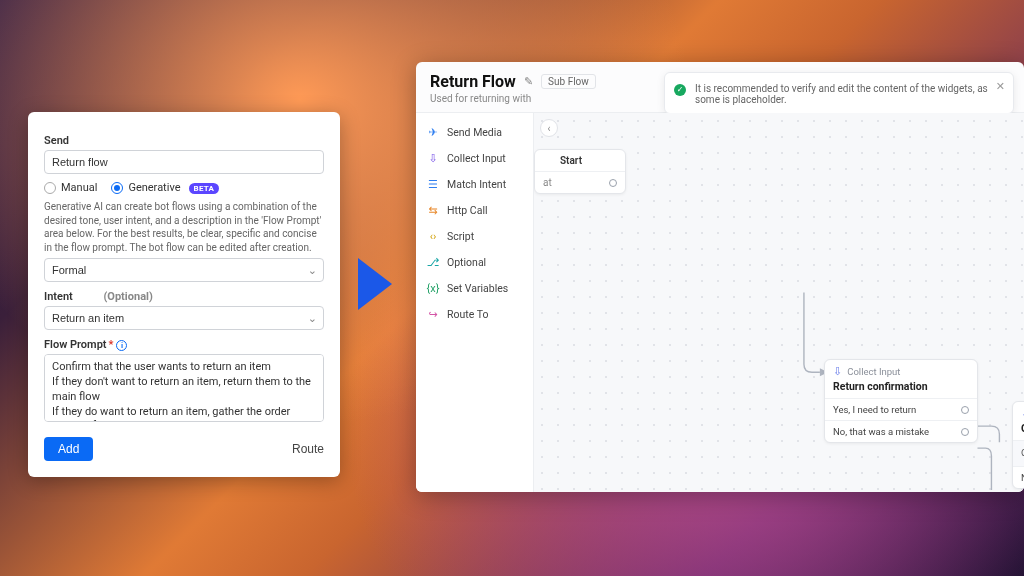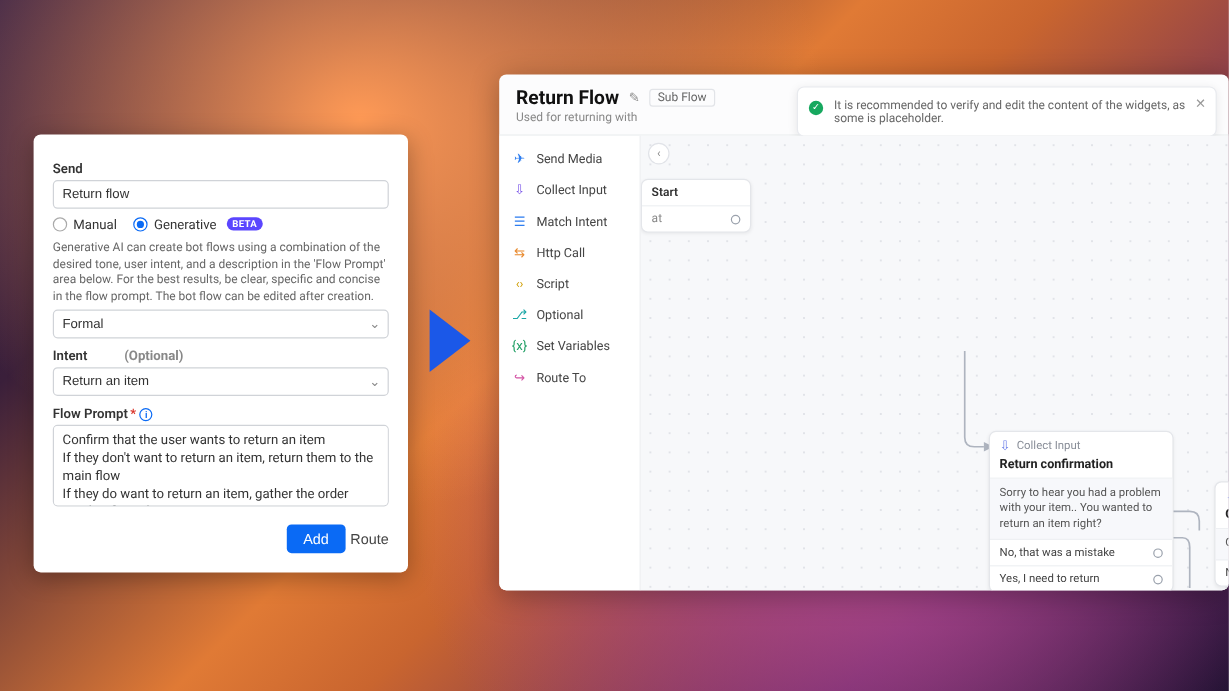--- a/index.html
+++ b/index.html
@@ -27,29 +27,29 @@
   .field-label .sub { font-weight: 700; color: #888; padding-left: 28px; }
   .text-input, .select, .textarea {
     width: 100%; border: 1px solid #d0d3d8; border-radius: 4px;
     padding: 5px 7px; font-size: 11px; color: #333; background: #fff;
   }
   .select { appearance: none; position: relative; }
   .select-wrap { position: relative; }
   .select-wrap .chev { position: absolute; right: 7px; top: 50%; transform: translateY(-50%); color: #888; pointer-events: none; }
   .textarea { height: 68px; resize: none; font-family: inherit; line-height: 1.35; }
   .radio-row { display: flex; gap: 14px; align-items: center; margin: 7px 0 6px; }
-  .radio-row label { display: flex; align-items: flex-start; gap: 5px; font-size: 11px; }
+  .radio-row label { display: flex; align-items: flex-end; gap: 5px; font-size: 11px; }
   .radio { width: 12px; height: 12px; border: 1px solid #aaa; border-radius: 50%; display:inline-block; position: relative; }
   .radio.checked { border-color: #0a6af5; }
   .radio.checked::after { content:''; position:absolute; inset:2px; border-radius:50%; background:#0a6af5; }
   .badge-beta { background:#5b46ff; color:#fff; font-size:8px; font-weight:700; padding:1px 5px; border-radius:8px; margin-left:3px; letter-spacing:.3px;}
   .help-text { font-size: 10px; color: #666; line-height: 1.35; margin: 4px 0 4px; }
   .req-star { color: #d93025; margin-left: 2px; }
   .info-dot { display:inline-block; width:11px; height:11px; border:1px solid #0a6af5; color:#0a6af5; border-radius:50%; font-size:8px; line-height:10px; text-align:center; margin-left:3px; }
-  .modal-actions { display:flex; justify-content:flex-end; gap:4px; margin-top:12px; align-items:center;}
+  .modal-actions { display:flex; justify-content:space-between; gap:4px; margin-top:12px; align-items:center;}
   .btn-primary { background:#0a6af5; color:#fff; border:none; border-radius:4px; padding:5px 14px; font-size:12px; cursor:pointer; }
   .btn-link { background:none; border:none; color:#444; font-size:12px; cursor:pointer; }
 
   
   .arrow {
     position:absolute; left:358px; top:258px;
     width:0; height:0;
     border-top: 26px solid transparent;
     border-bottom: 26px solid transparent;
     border-left: 34px solid #1b58e8;
@@ -96,21 +96,21 @@
     background-image: radial-gradient(#e1e3e8 1px, transparent 1px);
     background-size: 16px 16px;
     overflow:hidden;
   }
   .chevback { position:absolute; left:6px; top:6px; width:18px;height:18px; border:1px solid #e1e3e8; border-radius:50%; background:#fff; color:#888; font-size:10px; display:flex;align-items:center;justify-content:center; cursor:pointer;}
   .node {
     position:absolute; background:#fff; border:1px solid #e4e6ea; border-radius:6px;
     box-shadow: 0 1px 3px rgba(0,0,0,.06);
   }
   .node-start { left:0; top:36px; width:92px; padding:0; }
-  .node-start .hdr { padding:5px 8px; font-size:10px; font-weight:600; border-bottom:1px solid #eef0f3; }
+  .node-start .hdr { padding:5px 25px; font-size:10px; font-weight:600; border-bottom:1px solid #eef0f3; }
   .node-start .row { padding:5px 8px; font-size:10px; color:#888; display:flex; justify-content:space-between; align-items:center;}
   .port { width:8px; height:8px; border:1px solid #9aa1ac; border-radius:50%; background:#fff; }
 
   .node-card { width:154px; }
   .node-card .tag { display:flex; align-items:center; gap:5px; padding:5px 8px 2px; font-size:9.5px; color:#8a8f99; }
   .node-card .tag .ico { color:#6a7eea; font-size:11px; }
   .node-card .title { padding:0 8px 5px; font-weight:700; font-size:10.5px; color:#222; border-bottom:1px solid #eef0f3;}
   .node-card .body { padding:6px 8px; font-size:9.5px; color:#555; line-height:1.35; background:#f7f8fb; border-bottom:1px solid #eef0f3;}
   .node-card .opt { padding:5px 8px; font-size:9.5px; color:#444; border-bottom:1px solid #eef0f3; display:flex; justify-content:space-between; align-items:center;}
   .node-card .opt:last-child { border-bottom:none; }
@@ -241,27 +241,26 @@
             <span class="port"></span>
           </div>
       </div>
 
       <div class="node node-card node-confirm">
         <div class="tag">
             <span class="ico">⇩</span>
             <span>Collect Input</span>
           </div>
         <div class="title">Return confirmation</div>
-        <div class="body">Sorry to hear you had a problem with your item.. You wanted to return an item right?</div>
+        <div class="opt">
+            <span>Yes, I need to return</span>
+            <span class="port"></span>
+          </div>
         <div class="opt">
             <span>No, that was a mistake</span>
-            <span class="port"></span>
-          </div>
-        <div class="opt">
-            <span>Yes, I need to return</span>
             <span class="port"></span>
           </div>
       </div>
 
       <div class="node node-card node-order" style="overflow:hidden">
         <div class="tag">
             <span class="ico">⇩</span>
           </div>
         <div class="title">Order number ch</div>
         <div class="body">Okay great, what is yo number?</div>

